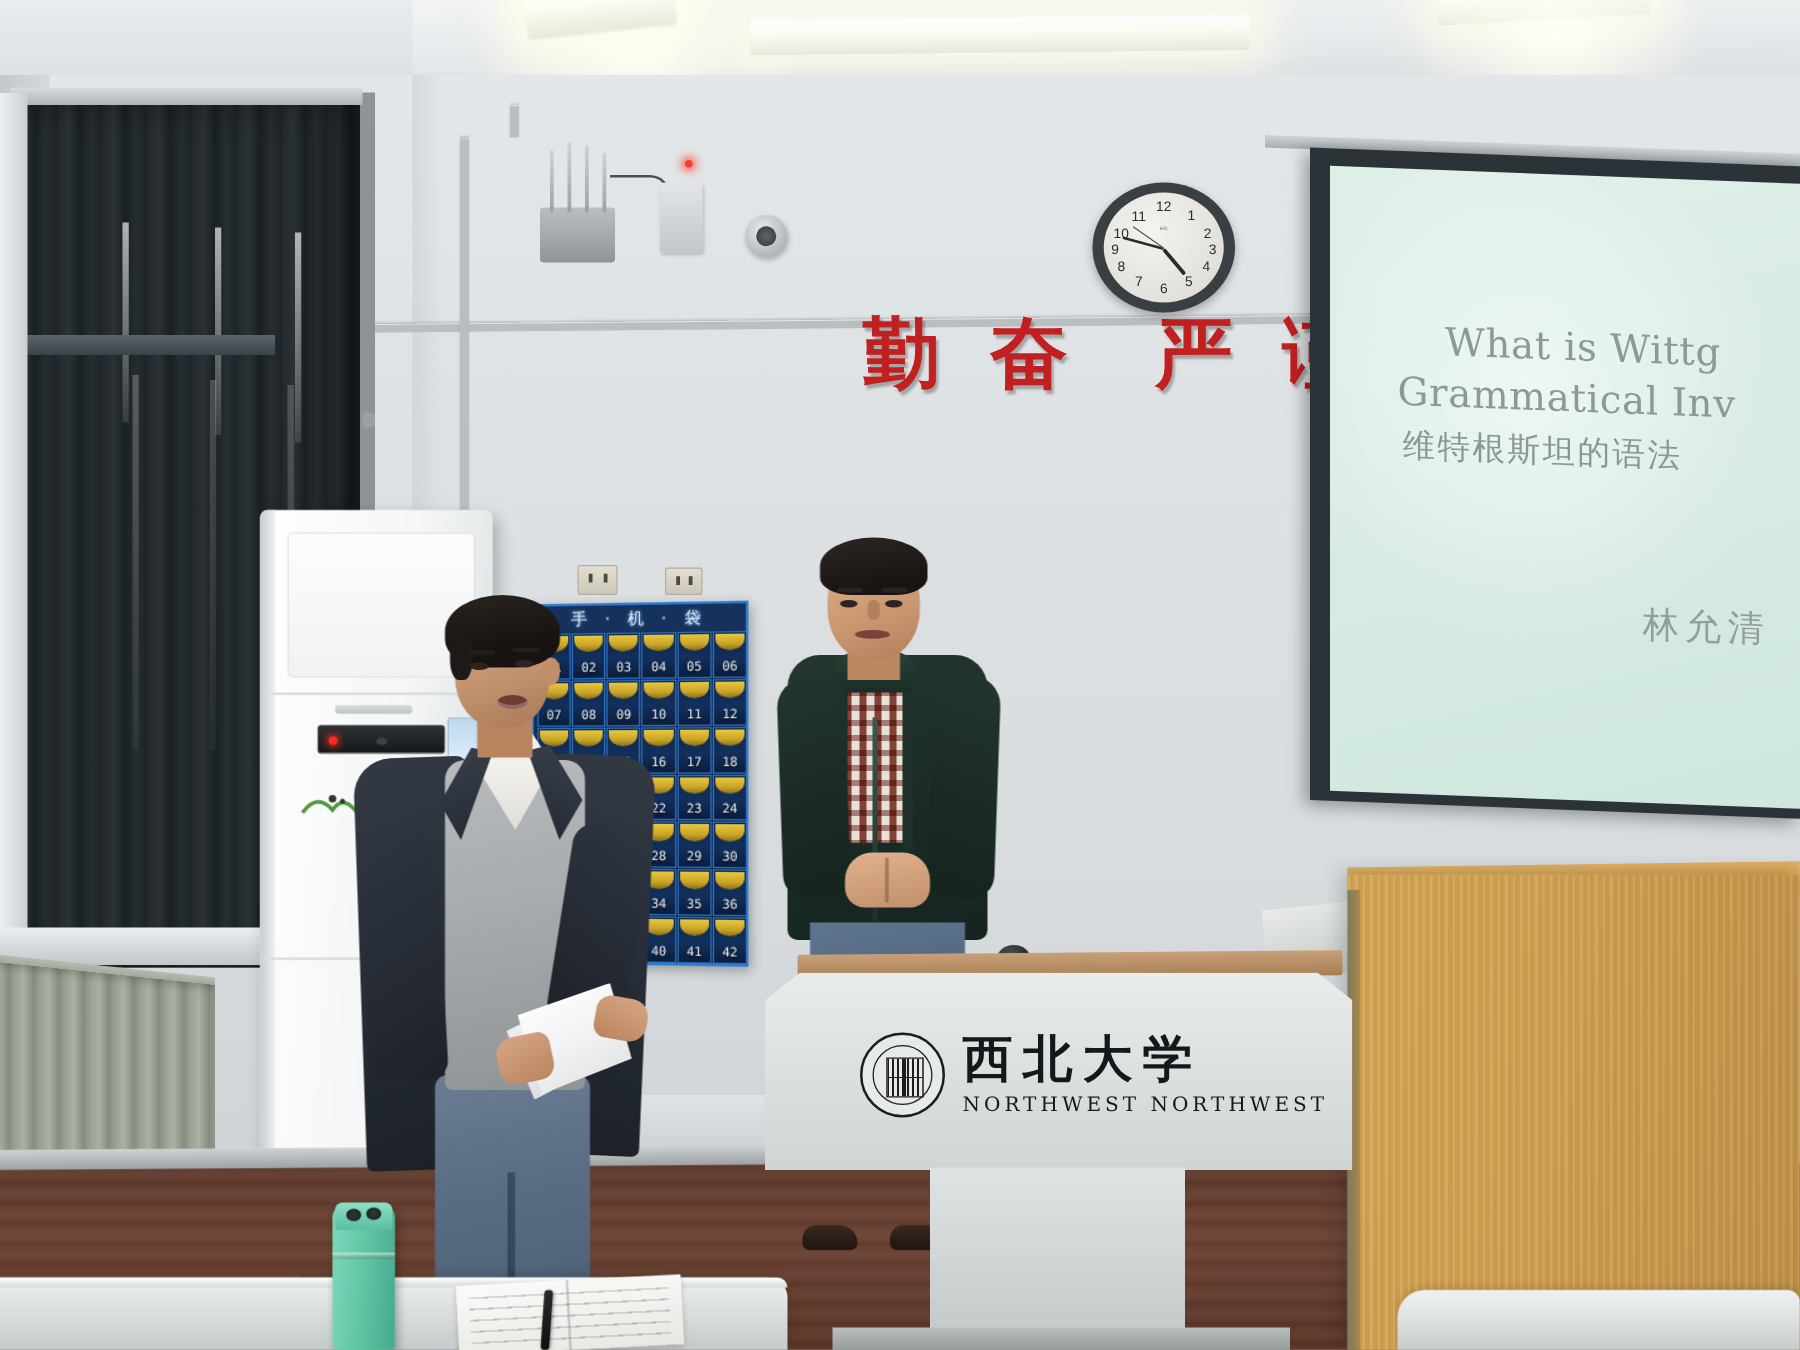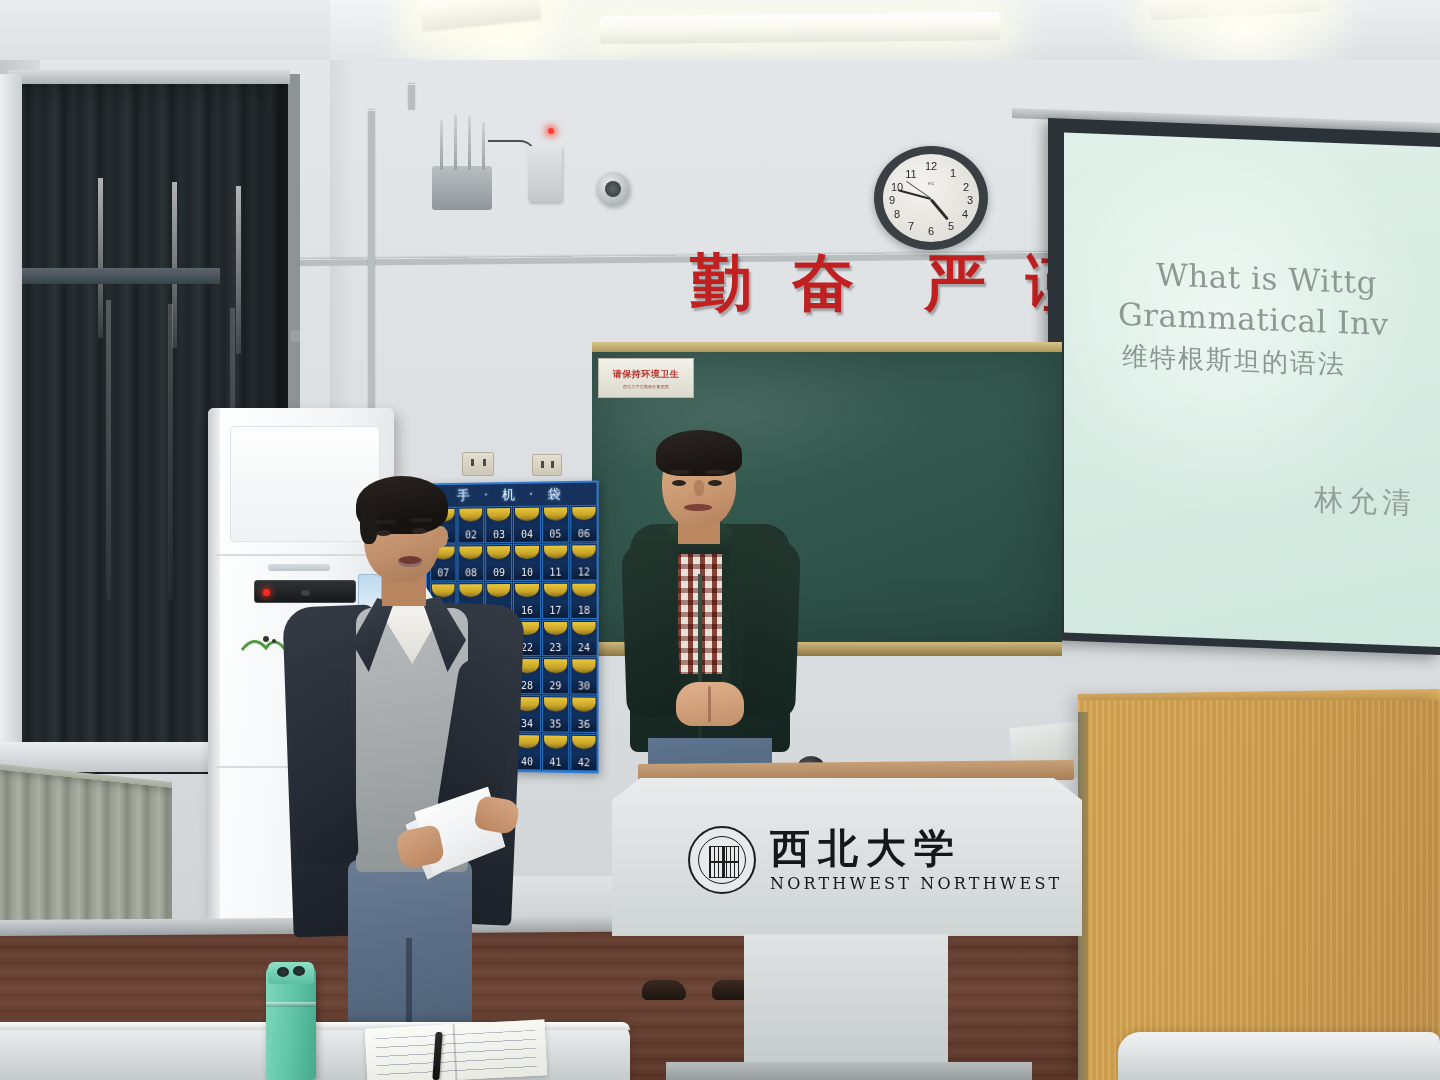--- a/index.html
+++ b/index.html
@@ -802,31 +802,20 @@
       <div class="screen-glow"></div>
       <div class="slide-title">
         <div>What is Wittg</div>
         <div class="l2">Grammatical Inv</div>
       </div>
       <div class="slide-sub">维特根斯坦的语法</div>
       <div class="slide-author">林允清</div>
     </div>
   </div>
 
-  <div class="board-wrap">
-    <div class="board-gold-top"></div>
-    <div class="board">
-      <div class="board-sheen"></div>
-    </div>
-    <div class="board-notice">
-      <div class="n1">请保持环境卫生</div>
-      <div class="n2">西北大学后勤服务集团宣</div>
-    </div>
-    <div class="board-gold-bottom"></div>
-  </div>
 
   <div class="outlet" id="outlet-a">
     <i style="left:8px;"></i>
     <i style="left:20px;"></i>
   </div>
   <div class="outlet" id="outlet-b">
     <i style="left:8px;"></i>
     <i style="left:18px;"></i>
   </div>
 

